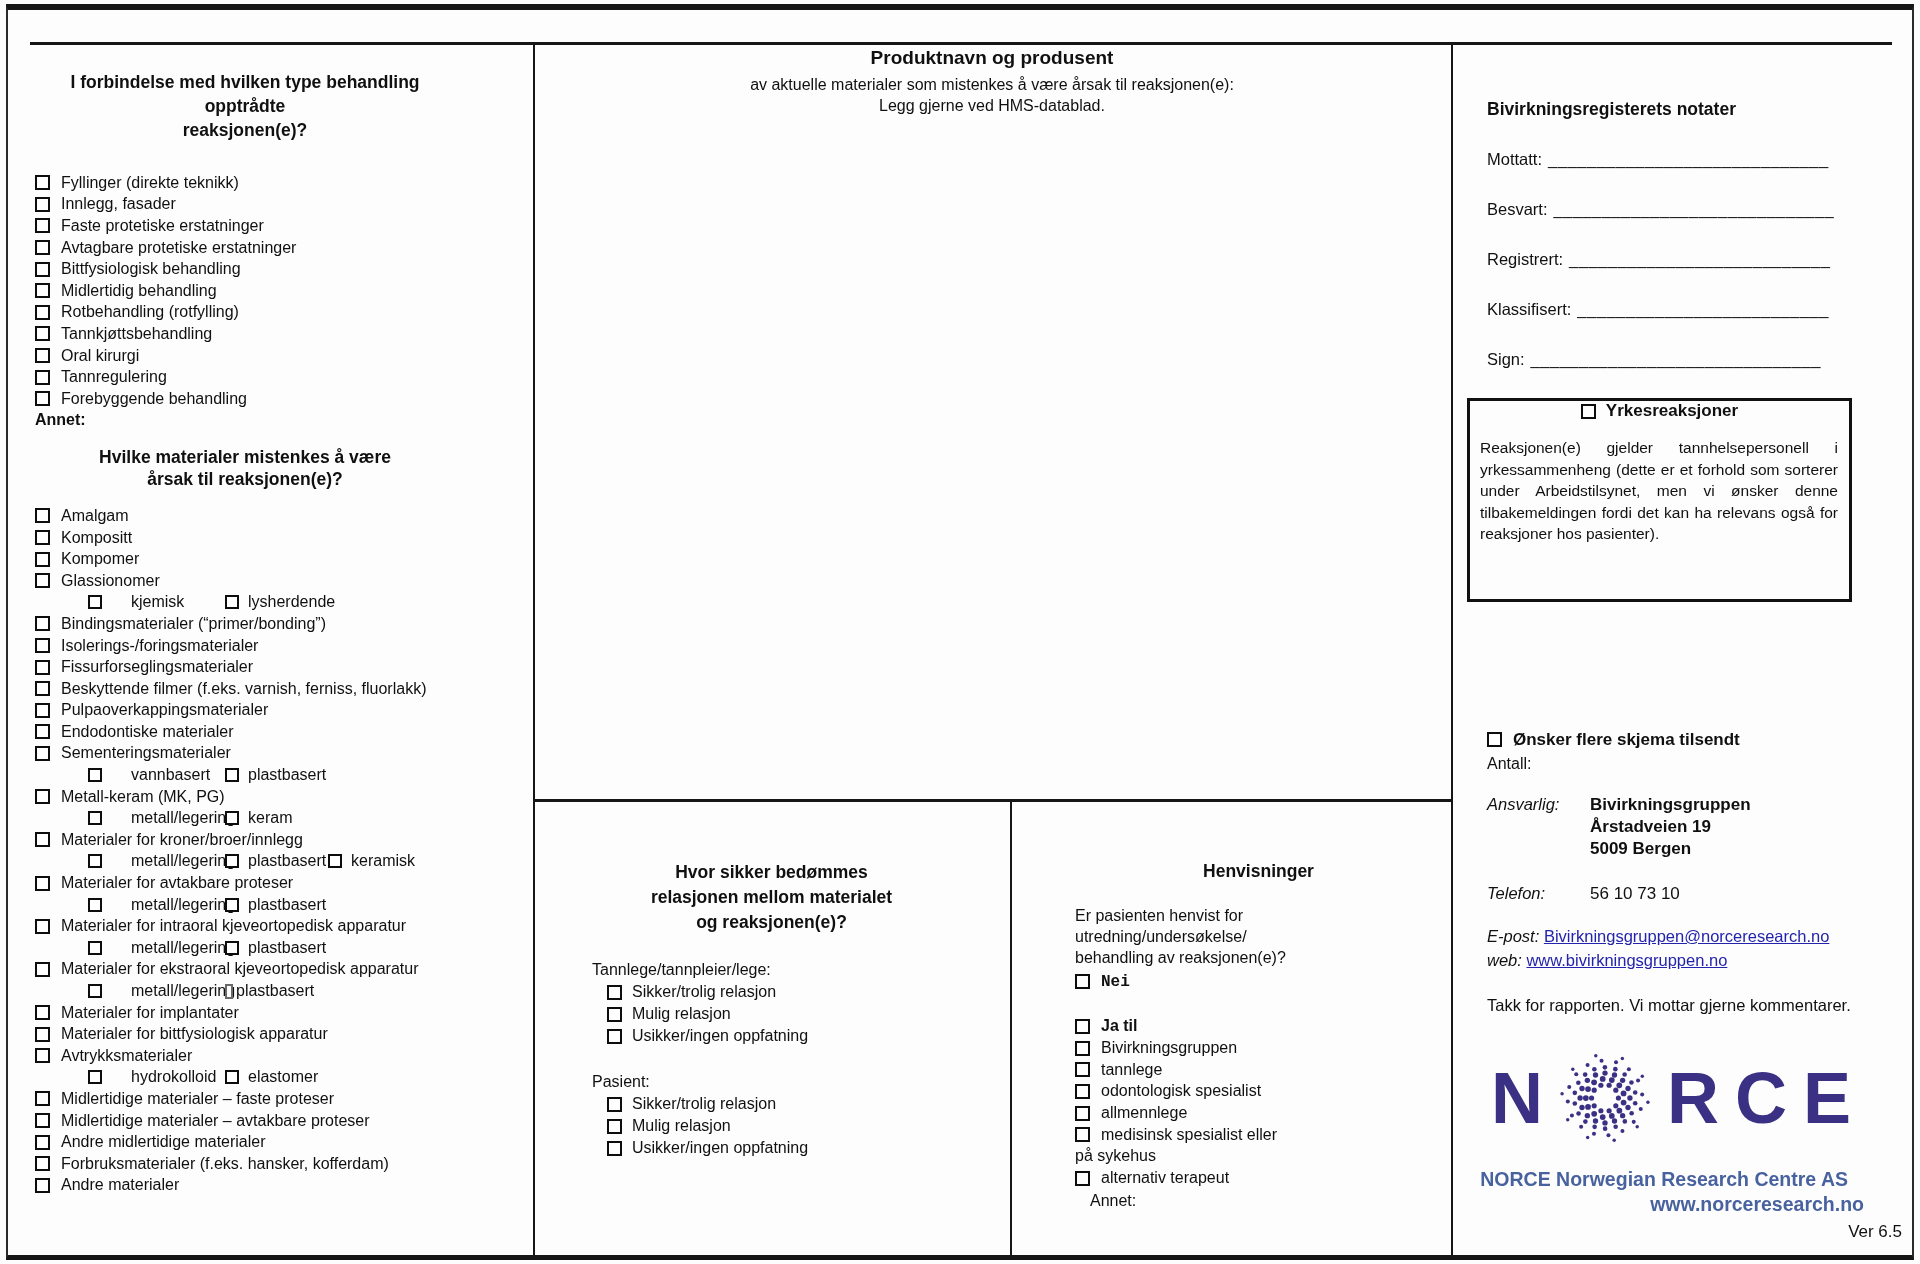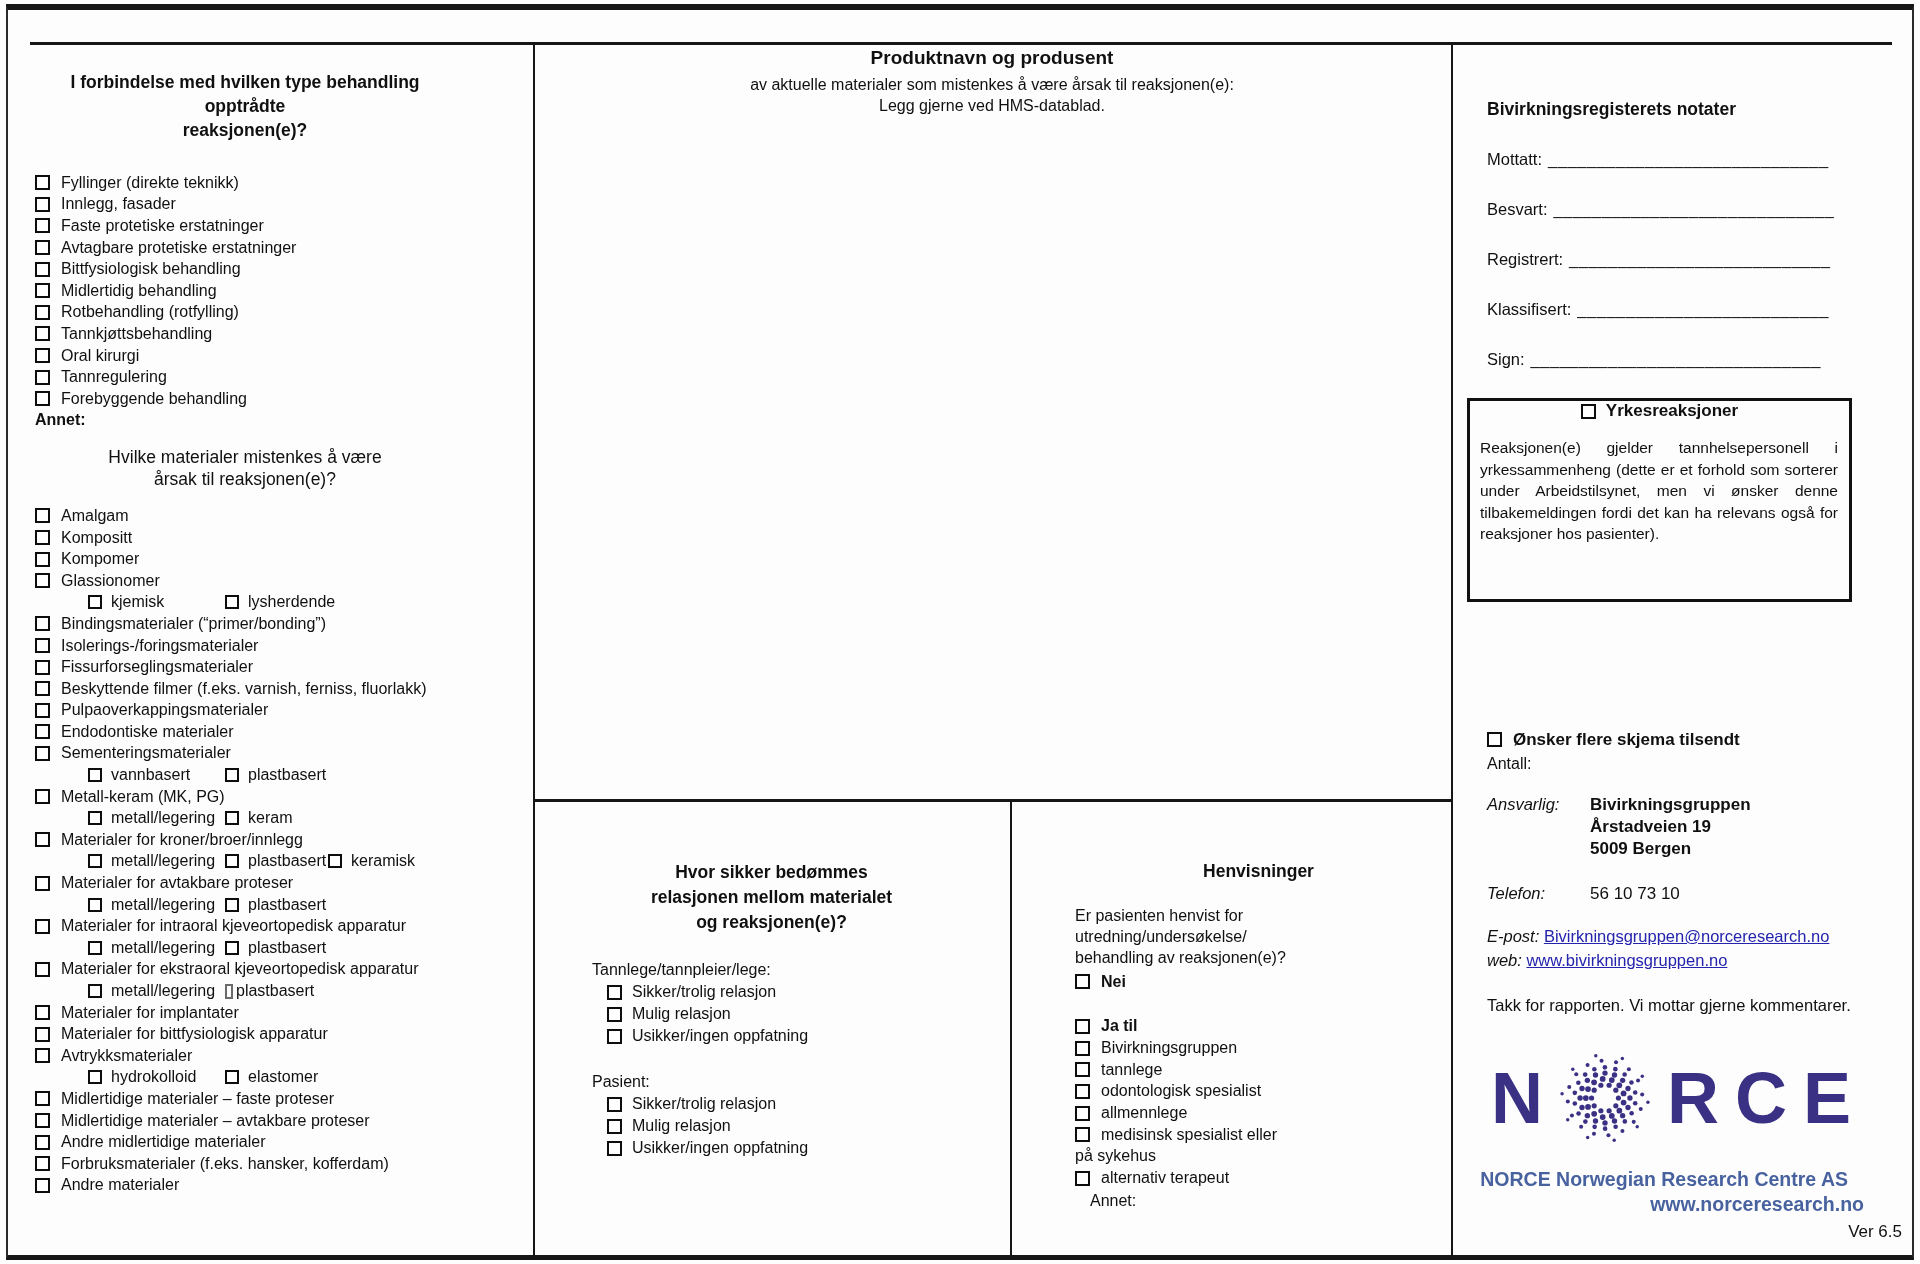--- a/index.html
+++ b/index.html
@@ -39,24 +39,24 @@
   .lbl{white-space:nowrap;font-size:16px;}
   .pre{white-space:pre-line;}
 
   
   .col-left{position:absolute;left:30px;top:70px;width:480px;}
   .lc-title{font-size:17.5px;font-weight:bold;line-height:24px;text-align:center;width:430px;margin:0;}
   .treat-list{margin-top:30px;}
   .mat-list{margin-top:8px;}
   .col-left .row{padding-left:5px;}
   .annet{font-weight:bold;font-size:16px;height:21.6px;display:flex;align-items:center;padding-left:5px;}
-  .lc-title2{font-size:17.5px;font-weight:normal;line-height:22.5px;text-align:center;width:430px;}
+  .lc-title2{font-size:17.5px;font-weight:bold;line-height:22.5px;text-align:center;width:430px;}
   .subrow{display:flex;align-items:center;height:21.6px;padding-left:58px;}
   .sub{display:flex;align-items:center;}
-  .sub:first-child{width:137px;}
+  .sub:first-child{width:137px;gap:20px;}
   .sub:nth-child(2){min-width:103px;}
   .slbl{white-space:nowrap;font-size:16px;}
 
   
   .box-product{position:absolute;left:535px;top:47px;width:914px;text-align:center;}
   .bp-title{font-size:19px;font-weight:bold;}
   .bp-sub{font-size:16px;margin-top:7px;}
   .bp-note{font-size:16px;margin-top:3px;}
 
   
@@ -66,21 +66,21 @@
   .rel-group + .rel-group{margin-top:24px;}
   .rel-label{font-size:16px;height:22px;display:flex;align-items:center;}
   .rel-opts{padding-left:15px;}
   .rel-opts .row{height:22px;}
   .rel-opts .cb{margin-right:10px;}
 
   
   .box-henv{position:absolute;left:1012px;top:861px;width:437px;}
   .henv-title{font-size:17.5px;font-weight:bold;text-align:center;margin-left:56px;}
   .henv-q{margin-left:63px;margin-top:23px;font-size:16px;line-height:21px;}
-  .henv-nei{margin-left:63px;margin-top:3px;font-weight:bold;}
+  .henv-nei{margin-left:63px;margin-top:3px;font-weight:bold;font-family:Liberation Mono, monospace;}
   .henv-nei .lbl,.henv-ja .lbl{font-weight:bold;}
   .henv-ja{margin-left:63px;margin-top:23px;}
   .henv-list{margin-left:63px;}
   .henv-list .row{height:21.7px;}
   .henv-cont{margin-left:63px;font-size:16px;height:21.7px;display:flex;align-items:center;}
   .henv-last{margin-left:63px;height:21.7px;}
   .henv-annet{margin-left:78px;margin-top:3px;font-size:16px;}
 
   
   .col-right{position:absolute;left:1453px;top:0;width:455px;height:986px;}

